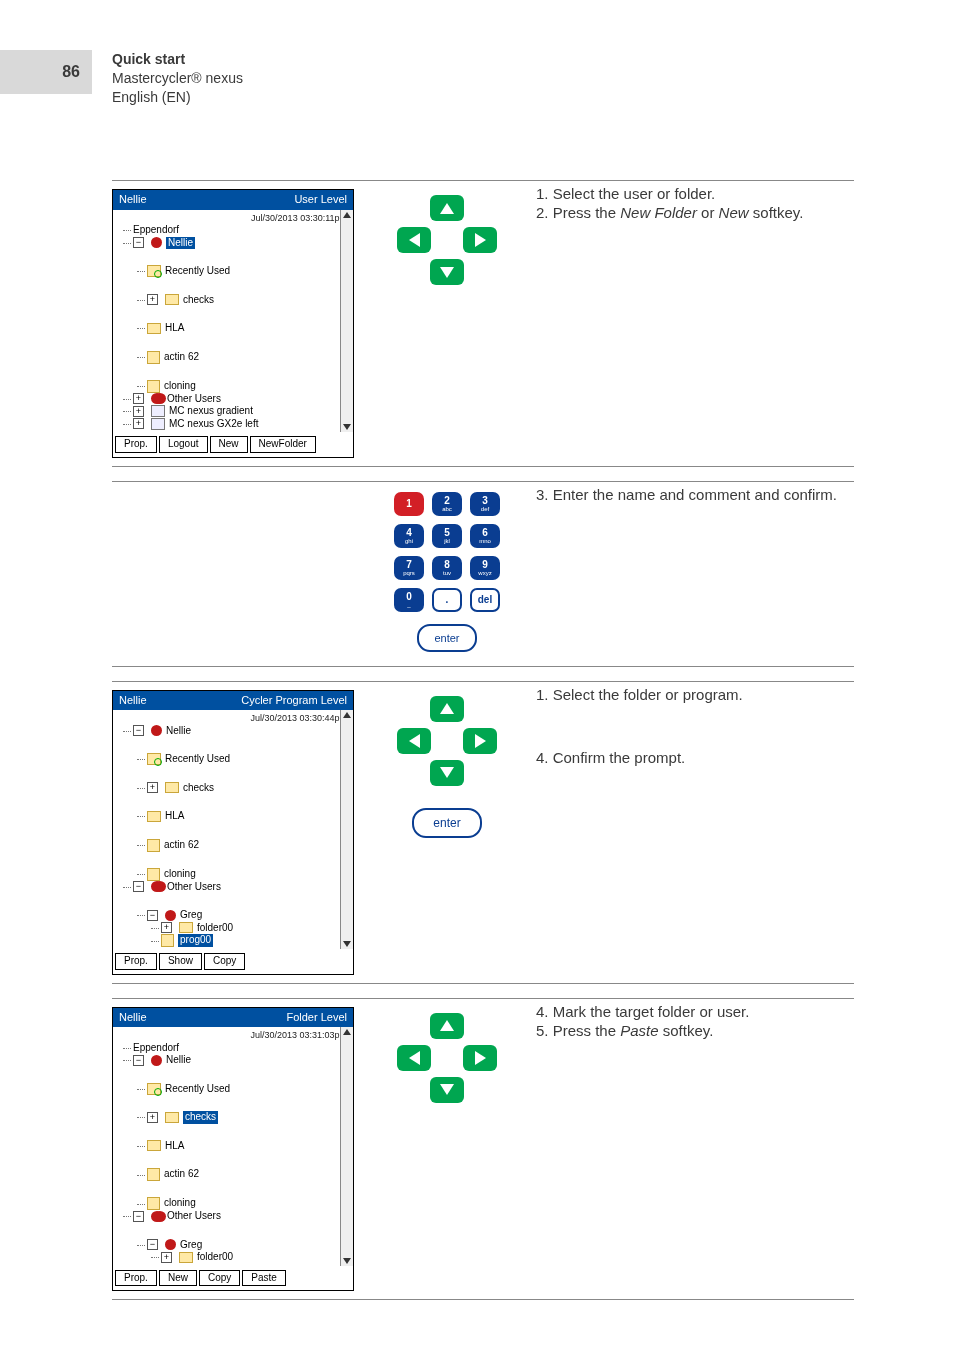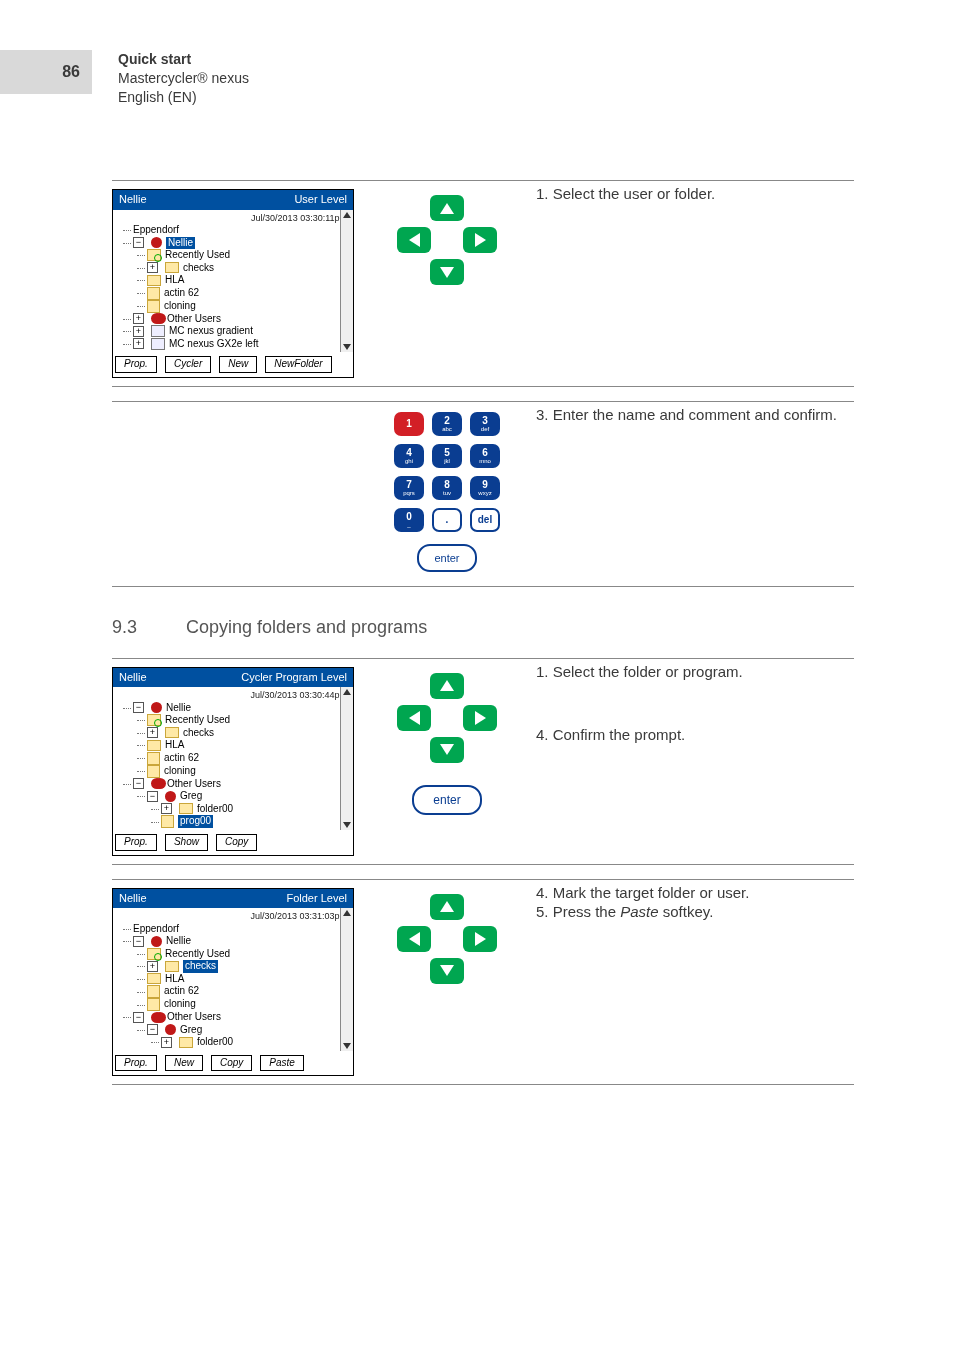--- a/index.html
+++ b/index.html
@@ -7,45 +7,45 @@
     --blue:#0a3d91;
     --green:#00a650;
     --red:#d21f26;
     --page-tab:#d9d9d9;
   }
   html,body{margin:0;padding:0;background:#fff;font-family:Arial,Helvetica,sans-serif;color:var(--txt);}
   .page{width:954px;height:1350px;position:relative;box-sizing:border-box;}
   
   .page-tab{position:absolute;left:0;top:50px;width:92px;height:44px;background:var(--page-tab);display:flex;align-items:center;justify-content:flex-end;padding-right:12px;box-sizing:border-box;font-weight:bold;font-size:16px;padding-left:43px;}
   
-  .doc-header{position:absolute;left:118px;top:50px;font-size:14px;line-height:1.35;}
+  .doc-header{position:absolute;left:112px;top:50px;font-size:14px;line-height:1.35;}
   .doc-header .bold{font-weight:bold;}
   
   .content{position:absolute;left:112px;top:180px;width:742px;}
   .sect-head{display:flex;gap:40px;font-size:18px;color:#555;margin-bottom:20px;}
   .sect-head .num{width:34px;}
   
   .scen{display:flex;border-top:1px solid #888;border-bottom:1px solid #888;margin-bottom:14px;}
   .scen>div{box-sizing:border-box;}
   .scen .shot{width:250px;padding:8px 8px 8px 0;}
   .scen .dia{width:170px;display:flex;flex-direction:column;align-items:center;justify-content:flex-start;padding:14px 0;}
   .scen .instr{flex:1;font-size:15px;padding:4px 0 8px 4px;}
   .scen .instr p{margin:0 0 2px 0;}
   .scen .instr em{font-style:italic;}
   
   .device{border:1px solid #000;background:#fff;font-size:10px;line-height:1.25;color:#000;}
   .device .bar{background:#0050a0;color:#fff;display:flex;justify-content:space-between;padding:3px 6px;font-size:11px;}
   .device .body{padding:3px 4px 2px 4px;position:relative;}
   .device .ts{text-align:right;font-size:9px;color:#222;padding:0 2px;}
-  .device .sk{display:flex;gap:8px;padding:4px 2px 4px 2px;font-style:italic;}
+  .device .sk{display:flex;gap:2px;padding:4px 2px 4px 2px;}
   .device .sk span{border:1px solid #000;padding:1px 8px;font-size:10px;background:#fff;}
   .tree{padding-left:6px;}
   .tree .row{display:flex;align-items:center;gap:4px;position:relative;padding-left:10px;}
   .tree .row::before{content:"";position:absolute;left:0;top:50%;width:8px;border-top:1px dotted #777;}
-  .tree .ind1{margin-left:14px;}
+  .tree .ind1{margin-left:14px;margin-top:16px;}
   .tree .ind2{margin-left:28px;}
   .sel{background:#0050a0;color:#fff;padding:0 2px;}
   .scrl{position:absolute;right:0;top:0;bottom:0;width:12px;border-left:1px solid #888;background:#efefef;}
   .scrl::before,.scrl::after{content:"";position:absolute;left:2px;width:0;height:0;border-left:4px solid transparent;border-right:4px solid transparent;}
   .scrl::before{top:2px;border-bottom:6px solid #333;}
   .scrl::after{bottom:2px;border-top:6px solid #333;}
   
   .ic{display:inline-flex;width:12px;height:10px;align-items:center;justify-content:center;}
   .ic-user{width:11px;height:11px;border-radius:50%;background:#c01818;position:relative;}
   .ic-rec{width:12px;height:10px;background:#ffe9a6;border:1px solid #caa63a;position:relative;}
@@ -143,21 +143,21 @@
                 <div class="row ind0">
                   <span class="pm">+</span>
                   <span class="ic ic-dev"></span>
                   <span>MC nexus GX2e left</span>
                 </div>
               </div>
           <div class="scrl"></div>
         </div>
         <div class="sk">
               <span>Prop.</span>
-              <span>Cycler</span>
+              <span>Logout</span>
               <span>New</span>
               <span>NewFolder</span>
             </div>
       </div>
         </div>
       <div class="dia">
         <div class="dpad">
           <div class="dbtn up">
               <div class="tri u"></div>
             </div>
@@ -167,20 +167,21 @@
           <div class="dbtn left">
               <div class="tri l"></div>
             </div>
           <div class="dbtn right">
               <div class="tri r"></div>
             </div>
         </div>
       </div>
       <div class="instr">
         <p>1. Select the user or folder.</p>
+        <p><span>2. Press the </span><em>New Folder</em><span> or </span><em>New</em><span> softkey.</span></p>
       </div>
     </div>
 
     <div id="scen2" class="scen">
       <div class="shot"></div>
       <div class="dia" style="padding:10px 0 14px;">
         <div class="kpad">
             <div class="key kred">
               <div>1</div>
             </div>
@@ -227,24 +228,20 @@
               <div>del</div>
             </div>
           </div>
         <div class="enter-wide">enter</div>
       </div>
       <div class="instr">
           <p>3. Enter the name and comment and confirm.</p>
         </div>
     </div>
 
-    <div class="sect-head" style="margin-top:30px;">
-      <span class="num">9.3</span>
-      <span>Copying folders and programs</span>
-    </div>
 
     <div id="scen3" class="scen">
       <div class="shot">
           <div class="device">
         <div class="bar">
               <span>Nellie</span>
               <span>Cycler Program Level</span>
             </div>
         <div class="body">
           <div class="ts">Jul/30/2013 03:30:44pm</div>

